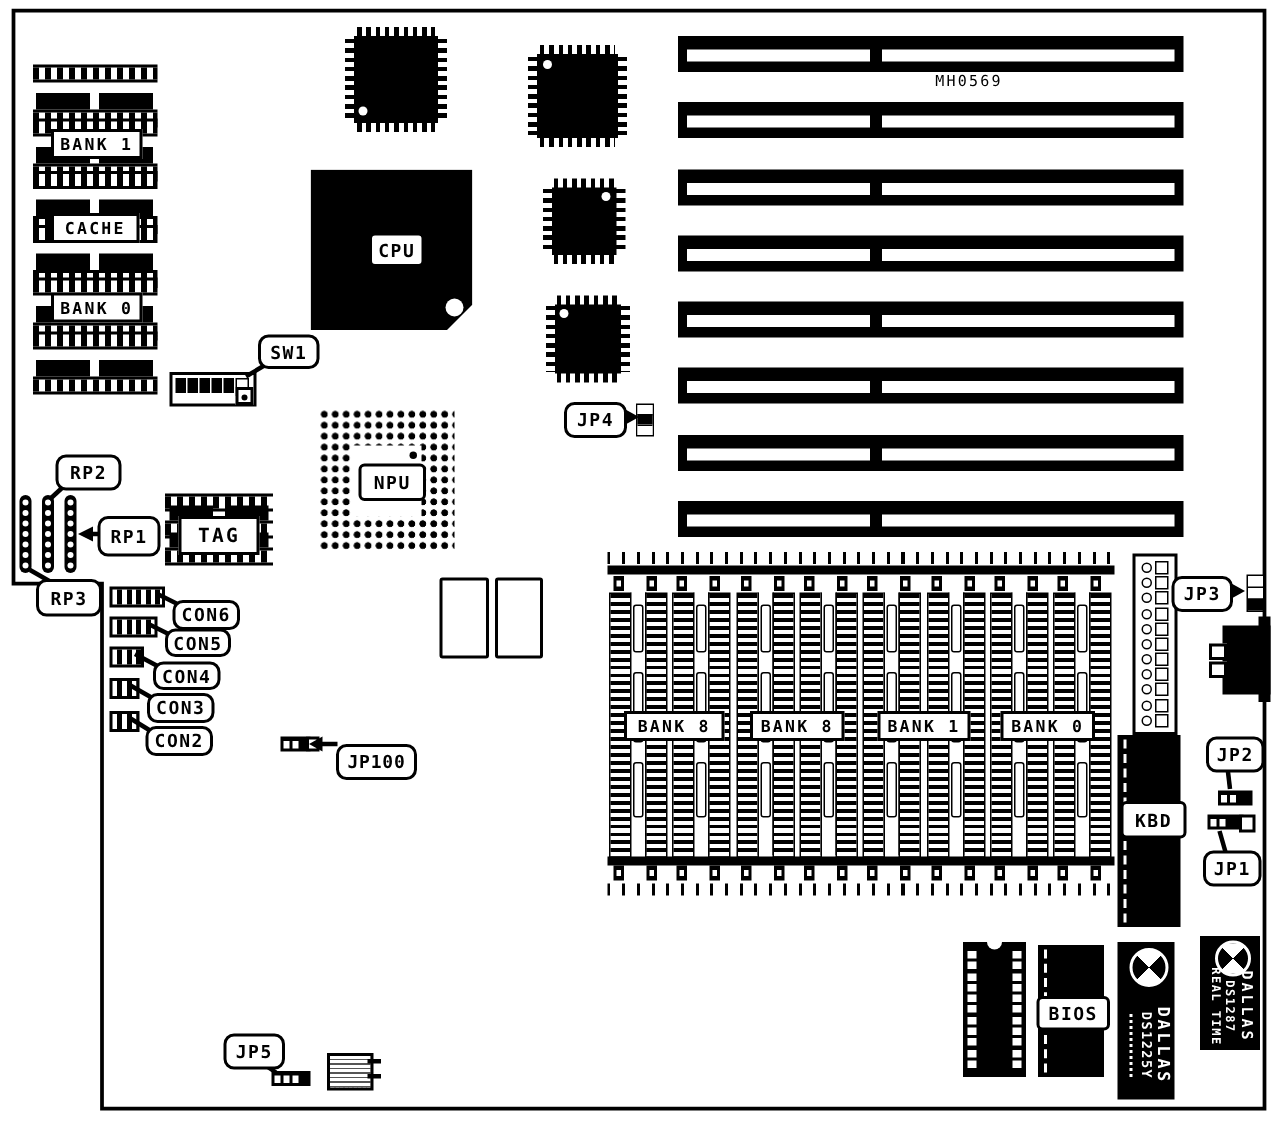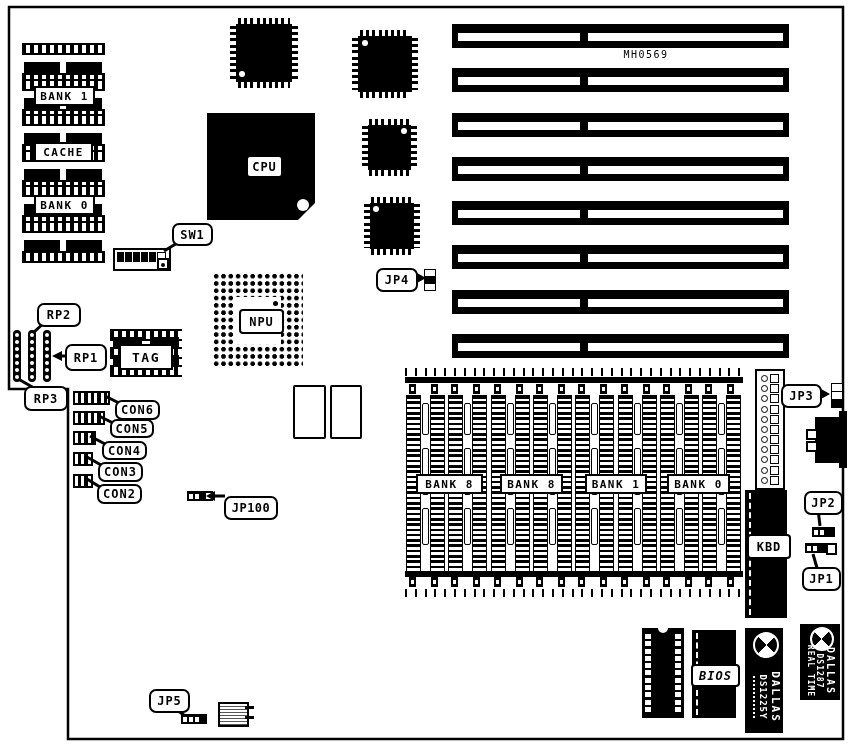--- a/index.html
+++ b/index.html
@@ -550,21 +550,21 @@
         <i></i>
         <i></i>
         <i></i>
       </div>
     <div class="wdot" style="left:16px;top:-5px;width:10px;height:10px;"></div>
   </div>
 
   <div class="blackchip" style="left:692px;top:630px;width:44px;height:88px;">
     <div class="dashedge"></div>
   </div>
-  <div class="lbl chiplbl" style="left:691px;top:664px;width:45px;height:19px;font-style:italic;">BIOS</div>
+  <div class="lbl chiplbl" style="left:691px;top:664px;width:45px;height:19px;">BIOS</div>
 
   <div class="blackchip" style="left:745px;top:628px;width:38px;height:105px;overflow:hidden;">
     <div class="dallas-logo" style="left:8px;top:4px;width:22px;height:22px;"></div>
     <div class="vtext" style="left:-26px;top:52px;width:90px;height:34px;">
       <div class="l1">DALLAS</div>
       <div class="l2">DS1225Y</div>
       <div class="fineprint"></div>
     </div>
   </div>
 

